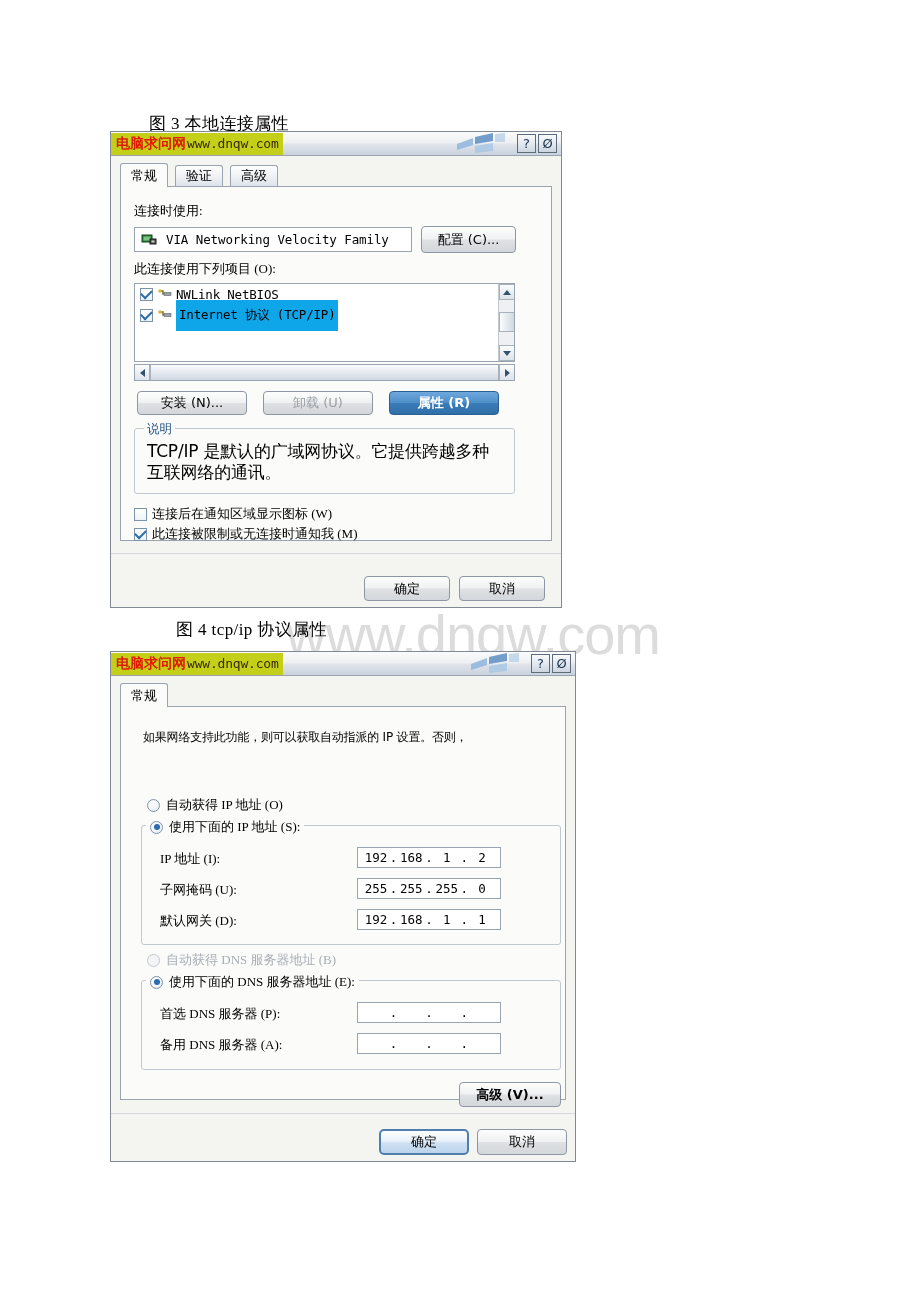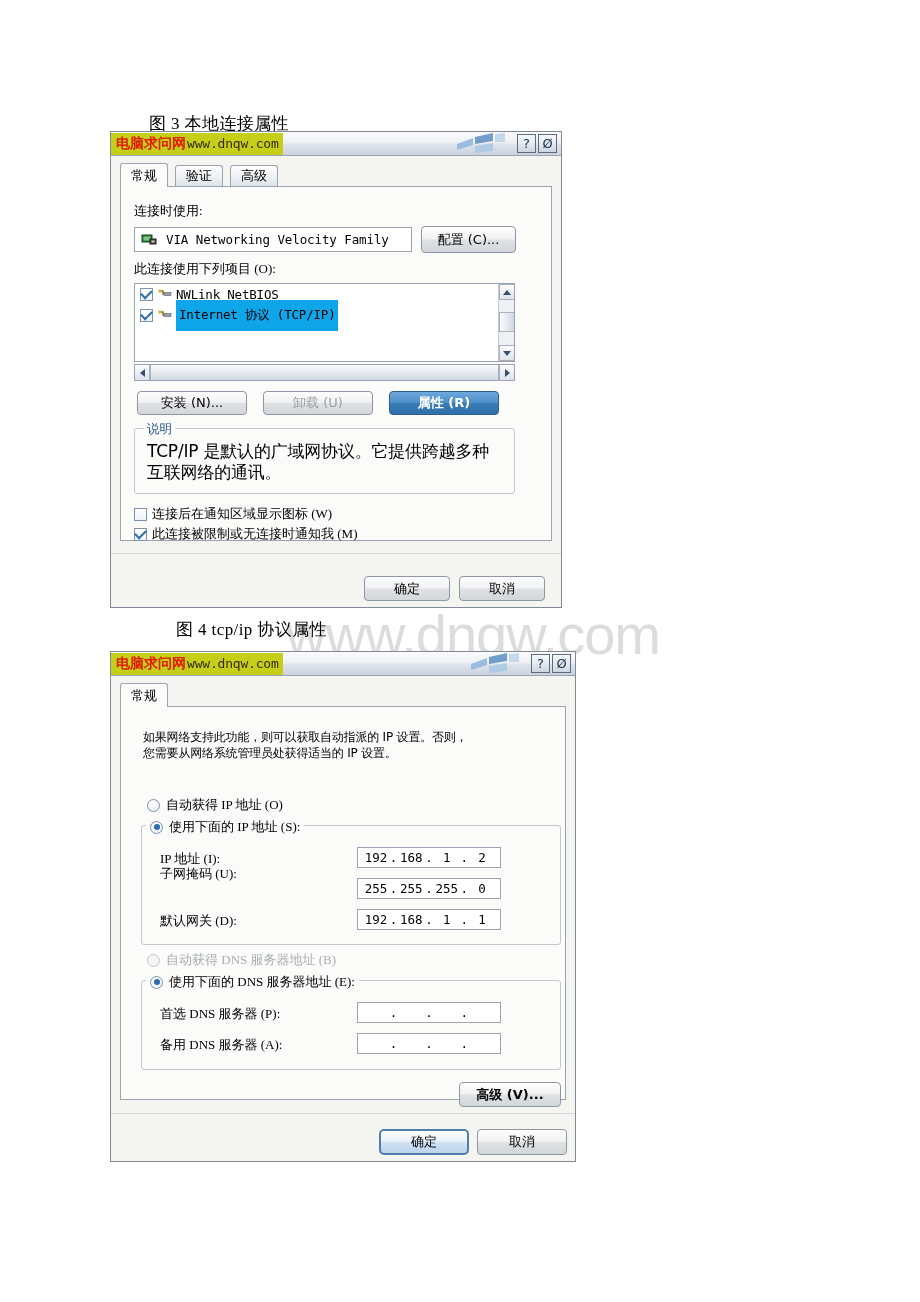--- a/index.html
+++ b/index.html
@@ -552,21 +552,20 @@
   </div>
 
   <div class="tabstrip">
     <div class="tab active">常规</div>
   </div>
 
   <div class="tabpanel" id="panel-tcp">
 
     <div class="intro">
       <div>如果网络支持此功能，则可以获取自动指派的 IP 设置。否则，</div>
-      <div>您需要从网络系统管理员处获得适当的 IP 设置。</div>
     </div>
 
     <div class="row" style="position:absolute;left:26px;top:89px;gap:6px;">
       <span class="rd"></span>
       <span class="lbl">自动获得 IP 地址 (O)</span>
     </div>
 
     <div class="groupbox" style="left:20px;top:118px;width:420px;height:120px;">
       <span class="group-legend" style="left:4px;padding:0 4px;color:#000;display:flex;align-items:center;gap:6px;">
         <span class="rd checked"></span>
@@ -577,21 +576,21 @@
       <div class="ipbox" style="left:215px;top:21px;">
         <span class="oct">192</span>
           <span class="dot-sep">.</span>
         <span class="oct">168</span>
           <span class="dot-sep">.</span>
         <span class="oct">1</span>
           <span class="dot-sep">.</span>
         <span class="oct">2</span>
       </div>
 
-      <div class="lbl" style="position:absolute;left:18px;top:39px;">子网掩码 (U):</div>
+      <div class="lbl" style="position:absolute;left:18px;top:55px;">子网掩码 (U):</div>
       <div class="ipbox" style="left:215px;top:52px;">
         <span class="oct">255</span>
           <span class="dot-sep">.</span>
         <span class="oct">255</span>
           <span class="dot-sep">.</span>
         <span class="oct">255</span>
           <span class="dot-sep">.</span>
         <span class="oct">0</span>
       </div>
 

